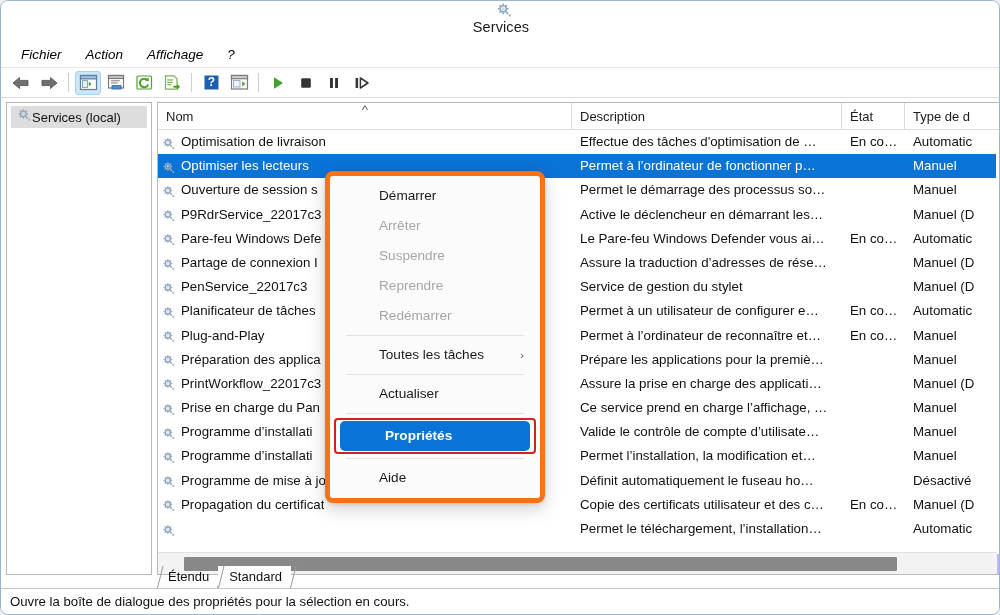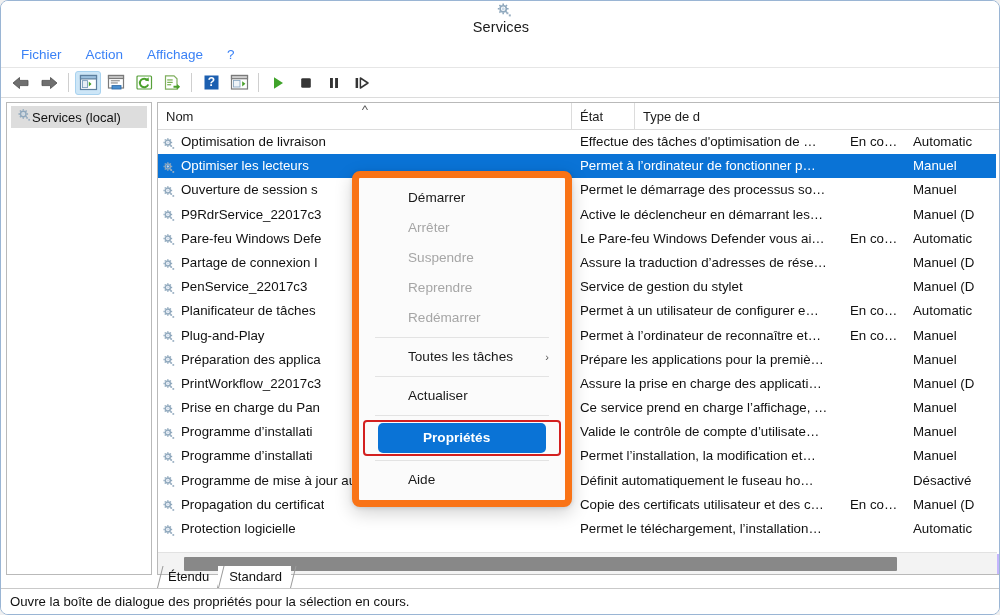--- a/index.html
+++ b/index.html
@@ -44,22 +44,22 @@
   .glyph-close { font-size: 17px; line-height: 1; font-weight: 300; }
 
   
   #menubar {
     position: absolute; left: 0; top: 40px; width: 1000px; height: 27px;
     background: #ffffff;
     display: flex; align-items: center;
     border-bottom: 1px solid #e6e6e6;
   }
   .menu-item {
-    font-size: 13.5px; color: #3b82f6;
-    padding: 3px 10px; margin-left: 4px; border-radius: 3px;
+    font-size: 13.5px; color: #000000;
+    padding: 3px 10px; margin-left: 4px; border-radius: 3px; font-style: italic;
   }
   .menu-item:first-child { margin-left: 10px; }
 
   
   #toolbar {
     position: absolute; left: 0; top: 67px; width: 1000px; height: 30px;
     background: #ffffff;
     display: flex; align-items: center;
     border-bottom: 1px solid #dcdcdc;
   }
@@ -200,45 +200,45 @@
     background: #ffffff;
     border-top: 1px solid #c9c9c9;
     display: flex; align-items: center;
   }
   #statusbar .st-text {
     font-size: 13.2px; color: #111; padding-left: 9px;
   }
 
   
   #ctxmenu {
-    position: absolute; left: 351px; top: 170px;
+    position: absolute; left: 324px; top: 170px;
     width: 220px;
     background: #fbfbfb;
-    border: 7px solid #f97316;
+    border: 5px solid #f97316;
     border-radius: 8px;
     box-shadow: 0 6px 18px rgba(0,0,0,.18), 0 1px 4px rgba(0,0,0,.12);
     padding: 5px 4px;
     z-index: 50;
   }
   .mi {
     position: relative;
     height: 30px; line-height: 30px;
     font-size: 13.6px; color: #1a1a1a;
     padding-left: 45px; padding-right: 12px;
     border-radius: 5px;
     white-space: nowrap;
   }
   .mi.disabled { color: #a6a6a6; }
   .mi .sub-caret {
     position: absolute; right: 12px; top: 0;
     font-size: 11px; color: #555;
   }
   .mi.highlight {
     background: #0a73d6; color: #ffffff; font-weight: bold;
-    margin: 0 12px;
+    margin: 0 3px;
   }
   .mi-sep { height: 1px; background: #e3e3e3; margin: 4px 12px; }
   #ctx-hl-wrap {
     border: 2px solid #d32020; border-radius: 4px;
     margin: 2px 0; padding: 1px;
   }
 </style>
 </head>
 <body>
 
@@ -384,20 +384,21 @@
     </div>
   </div>
 
   <div id="rightpane">
 
     <div id="listhead">
       <div class="col col-nom">
         <span>Nom</span>
         <span class="sort-caret">˄</span>
       </div>
+      <div class="col col-desc">Description</div>
       <div class="col col-etat">État</div>
       <div class="col col-type">Type de d</div>
     </div>
 
     <div id="rowsview">
         <div class="row">
           <div class="c-nom">
             <span class="gear"><svg width="15" height="15" viewBox="0 0 18 18">
                 <g fill="none" stroke="#8fa8bd" stroke-width="1.7">
                   <circle cx="8.2" cy="7.8" r="3.0"></circle>
@@ -706,21 +707,20 @@
                 <g fill="none" stroke="#8fa8bd" stroke-width="1.7">
                   <circle cx="8.2" cy="7.8" r="3.0"></circle>
                   <path d="M8.2 2.6v1.5M8.2 11.5v1.5M3.0 7.8h1.5M11.9 7.8h1.5M4.5 4.1l1.1 1.1M10.8 10.4l1.1 1.1M11.9 4.1l-1.1 1.1M5.6 10.4l-1.1 1.1"></path>
                 </g>
                 <circle cx="8.2" cy="7.8" r="1.4" fill="#cfdded"></circle>
                 <g fill="#9bb0c3">
                   <rect x="11.2" y="11.0" width="2.1" height="2.1"></rect>
                   <rect x="13.7" y="13.3" width="2.1" height="2.1"></rect>
                 </g>
               </svg></span>
-            <span class="nm">Protection logicielle</span>
           </div>
           <div class="c-desc">Permet le téléchargement, l’installation…</div>
           <div class="c-etat"></div>
           <div class="c-type">Automatiс</div>
         </div>
       </div>
 
     <div id="vscroll">
       <div id="vthumb"></div>
     </div>

